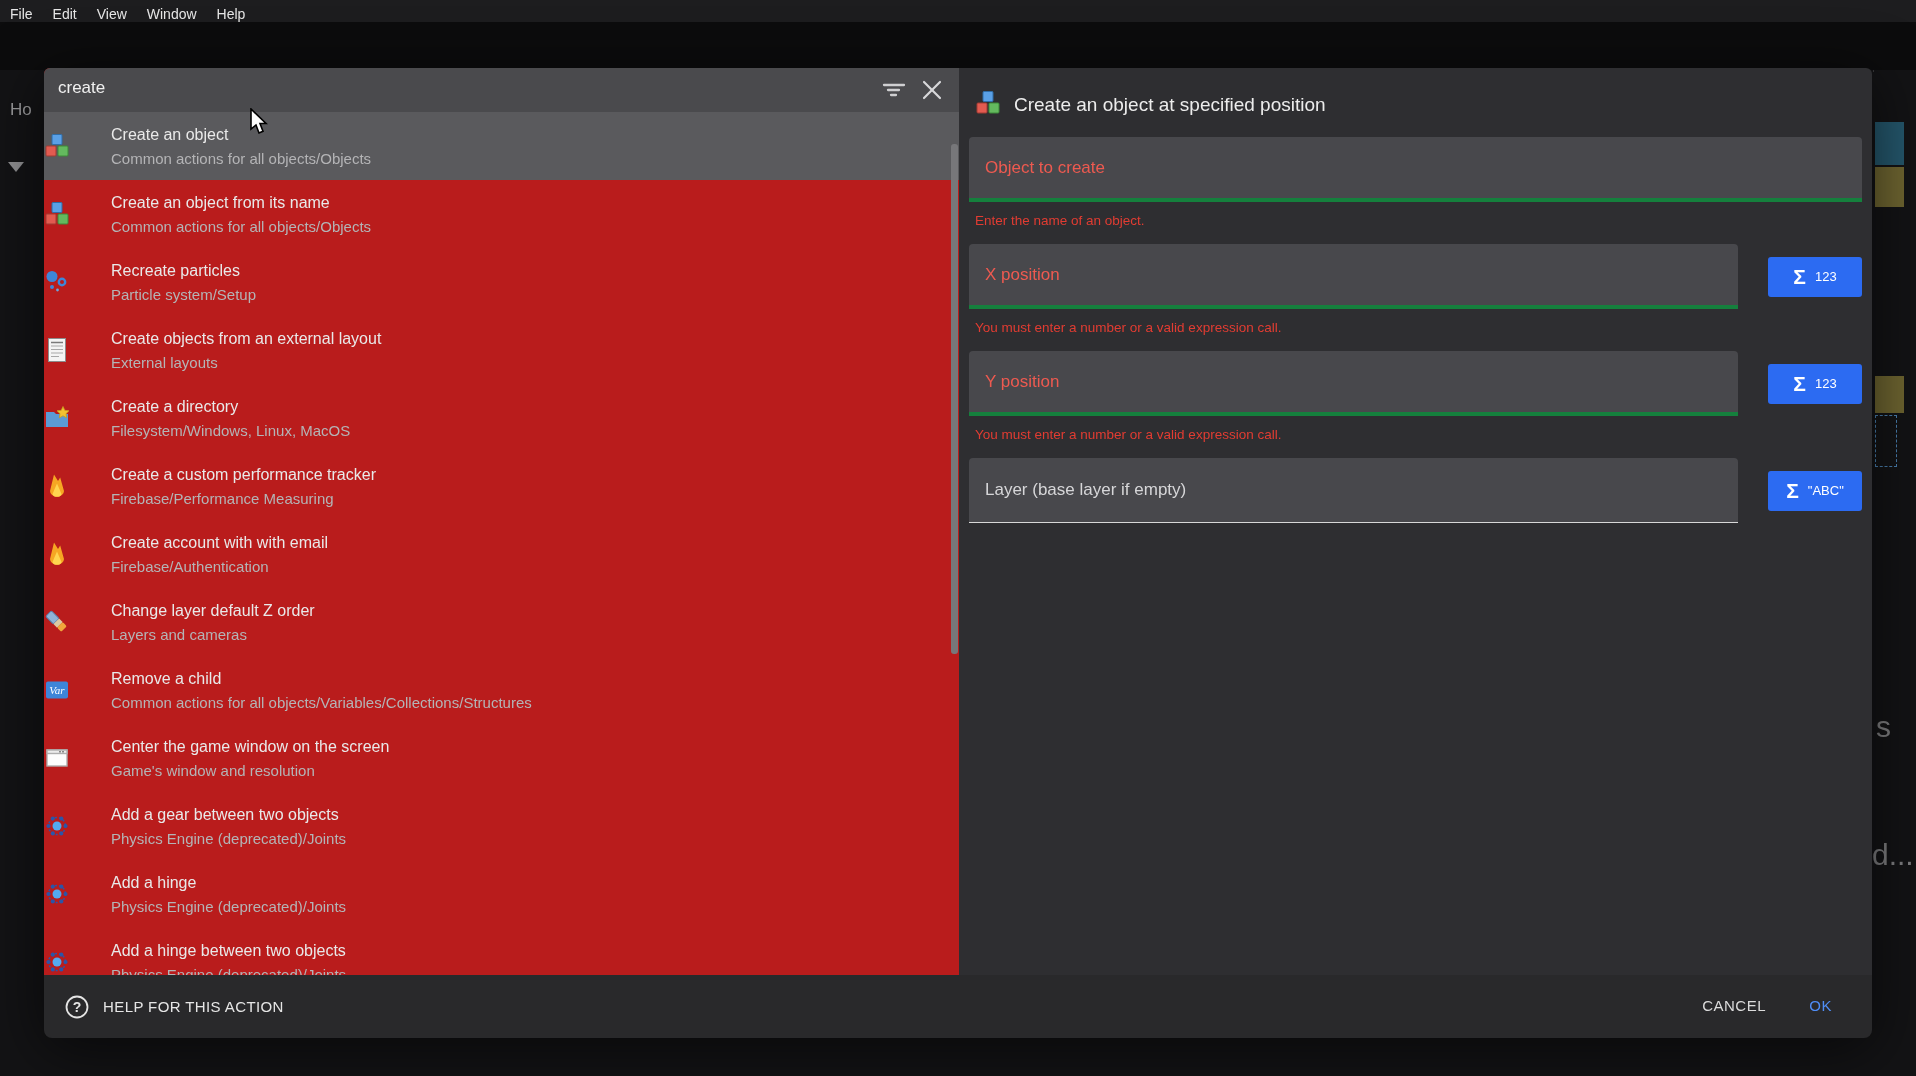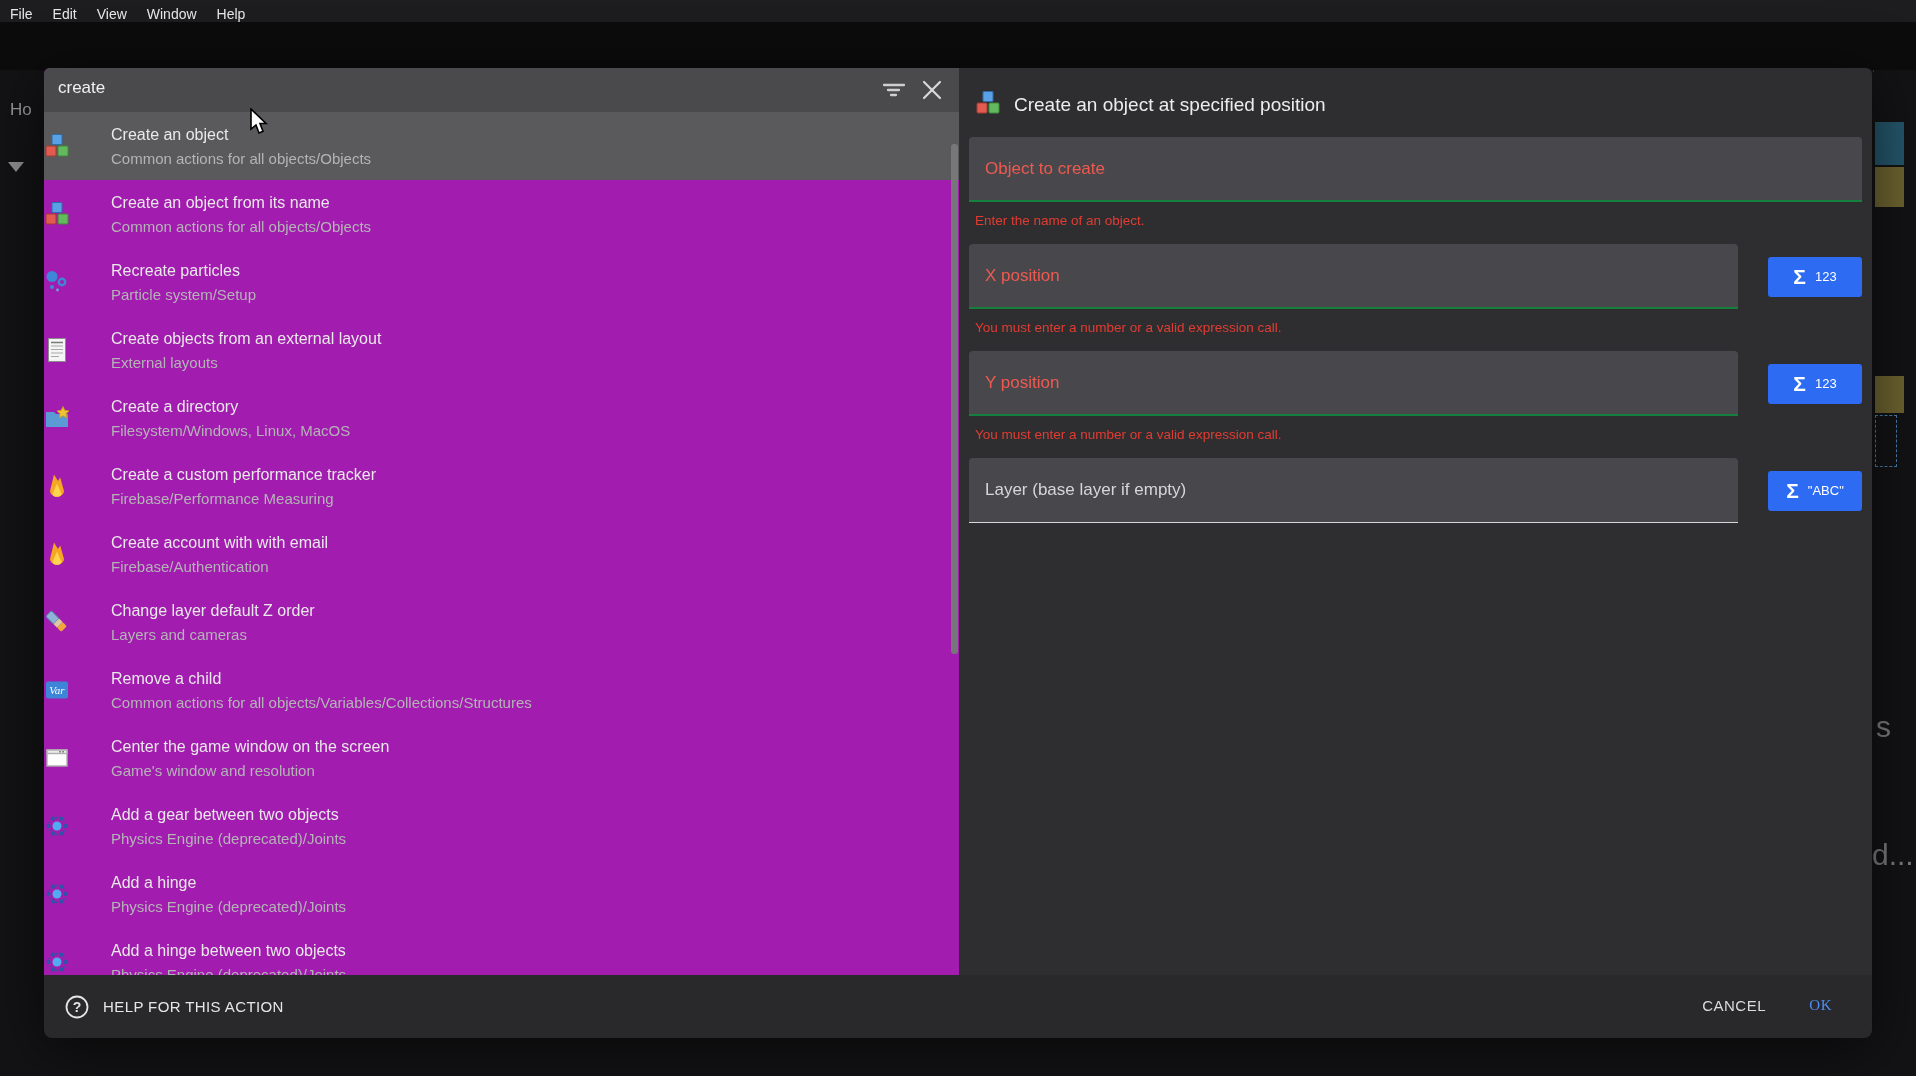--- a/index.html
+++ b/index.html
@@ -28,21 +28,21 @@
   .bg-khaki1 { left:1875px; top:167px; width:29px; height:40px; background:#6d6430; }
   .bg-khaki2 { left:1875px; top:376px; width:29px; height:37px; background:#6d6430; }
   .bg-dashed { left:1875px; top:415px; width:22px; height:52px; border:1px dashed #4a7fae; }
   .bg-s { left:1876px; top:710px; font-size:30px; color:#7d7d7f; }
   .bg-d { left:1872px; top:838px; font-size:30px; color:#7d7d7f; }
   
   #dialog { position:absolute; left:44px; top:68px; width:1828px; height:970px; z-index:5;
     filter:drop-shadow(0 10px 30px rgba(0,0,0,.6)); }
   
   .search-panel { position:absolute; left:0; top:0; width:915px; height:907px;
-    background:#a21caf; border-top-left-radius:6px; overflow:hidden; }
+    background:#b91c1c; border-top-left-radius:6px; overflow:hidden; }
   .search-bar { position:relative; height:44px; background:#4a4a4d; }
   .search-input { position:absolute; left:14px; top:10px; font-size:17px; color:#f0f0f0; }
   .filter-btn { position:absolute; left:838px; top:10px; width:24px; height:24px; cursor:pointer; }
   .close-btn { position:absolute; left:876px; top:10px; width:24px; height:24px; cursor:pointer; }
   .rows { position:absolute; top:44px; left:0; right:0; bottom:0; overflow:hidden; }
   .row { height:68px; display:flex; align-items:center; cursor:pointer; }
   .row.selected { background:#5a5a5d; }
   .row-icon { width:26px; height:26px; flex:0 0 26px; }
   .row-text { margin-left:41px; }
   .row-title { font-size:16px; color:#e9e9e9; line-height:21px; }
@@ -51,41 +51,41 @@
     background:#77777a; border-radius:3px; }
   
   .detail-panel { position:absolute; left:915px; top:0; width:913px; height:907px;
     background:#2e2e31; border-top-right-radius:6px; }
   .detail-header { position:absolute; left:16px; top:22px; display:flex; align-items:center; gap:13px; }
   .detail-title { font-size:19px; color:#ececec; }
   .fields { position:absolute; top:69px; left:10px; right:10px; }
   .field-row { display:flex; align-items:center; }
   .field-box { height:65px; background:#48484c; border-radius:4px 4px 0 0; position:relative;
     display:flex; align-items:center; padding-left:16px; cursor:text; flex:1; }
-  .field-box.err { border-bottom:2px solid #15803d; }
+  .field-box.err { border-bottom:4px solid #15803d; }
   .field-box.ok { border-bottom:1px solid #d8d8d8; }
   .field-label { font-size:17px; }
   .field-box.err .field-label { color:#ee5a50; }
   .field-box.ok .field-label { color:#d6d6d8; }
   .expr-btn { flex:0 0 94px; width:94px; height:40px; margin-left:30px; background:#2c6bf2;
     border:none; border-radius:3px; display:flex; align-items:center; justify-content:center;
     gap:9px; cursor:pointer; }
   .expr-btn .sigma { color:#fff; font-size:21px; font-weight:bold; line-height:1; }
   .expr-btn .expr-type { color:#fff; font-size:13px; }
   .field-helper { font-size:13.5px; color:#e23c32; margin:10px 6px 14px 6px; line-height:18px; }
   
   .dlg-footer { position:absolute; left:0; top:907px; width:1828px; height:63px;
     background:#29292b; border-radius:0 0 8px 8px; }
   .help-group { position:absolute; left:20px; top:0; height:63px; display:flex;
     align-items:center; gap:13px; cursor:pointer; }
   .help-label { font-size:15px; letter-spacing:.4px; color:#e6e6e6; }
   .btn-cancel { position:absolute; right:106px; top:22px; font-size:15px; letter-spacing:.5px;
     color:#dcdcdc; background:none; border:none; cursor:pointer; font-family:inherit; }
   .btn-ok { position:absolute; right:40px; top:22px; font-size:15px; letter-spacing:.5px;
-    color:#4f8df6; background:none; border:none; cursor:pointer; font-family:Liberation Serif, serif;margin-left:44px; }
+    color:#4f8df6; background:none; border:none; cursor:pointer; font-family:Liberation Sans, sans-serif;margin-left:44px; }
   
   .cursor { position:absolute; left:248px; top:108px; z-index:20; pointer-events:none; }
 </style>
 </head>
 <body>
 
 <div id="screen">
 
   <div class="menubar">
     <span>File</span>

